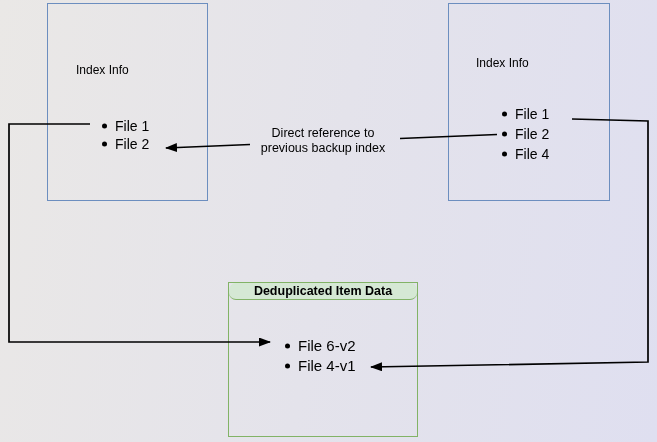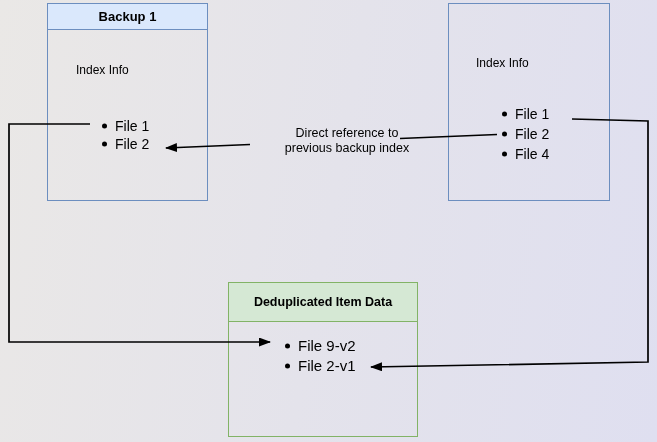--- a/index.html
+++ b/index.html
@@ -11,72 +11,71 @@
   .node{position:absolute; border:1px solid #6c8ebf; box-sizing:border-box; background:transparent;}
   .node-header{
     box-sizing:border-box; width:100%; border-bottom:1px solid #6c8ebf;
     background:#dae8fc; display:flex; align-items:center; justify-content:center;
     font-weight:bold; color:#000;
   }
   #backup1{left:47px; top:3px; width:161px; height:198px;}
   #backup2{left:448px; top:3px; width:162px; height:198px;}
   #backup1 .node-header, #backup2 .node-header{height:26px; font-size:13px;}
   #dedup{left:228px; top:282px; width:190px; height:155px; border-color:#82b366;}
-  #dedup .node-header{height:39px; font-size:12.5px; background:#d5e8d4; border-bottom:1px solid #82b366;}
+  #dedup .node-header{height:17px; font-size:12.5px; background:#d5e8d4; border-bottom:1px solid #82b366;border-radius:7px;}
   .index-label{position:absolute; font-size:12px; color:#000; white-space:nowrap;}
   #backup1 .index-label{left:28px; top:57px; line-height:18px;}
   #backup2 .index-label{left:27px; top:50px; line-height:18px;}
   ul.filelist{position:absolute; margin:0; padding:0; list-style:none;}
   ul.filelist li{
     position:relative; padding-left:14px; color:#000; white-space:nowrap;
   }
   ul.filelist li::before{
     content:""; position:absolute; left:1px; top:50%; transform:translateY(-50%);
     width:5px; height:5px; border-radius:50%; background:#000;
   }
   #backup1 ul.filelist{left:53px; top:113px;}
   #backup1 ul.filelist li{font-size:14px; line-height:18px;}
   #backup2 ul.filelist{left:52px; top:100px;}
   #backup2 ul.filelist li{font-size:14px; line-height:20px;}
   #dedup ul.filelist{left:55px; top:53px;}
   #dedup ul.filelist li{font-size:15px; line-height:20px;}
   #edges{position:absolute; left:0; top:0; pointer-events:none;}
   .edge-label{
     position:absolute; left:253px; top:126px; width:140px;
-    font-size:12.5px; line-height:15px; text-align:center; color:#000;margin-left:24px;
+    font-size:12.5px; line-height:15px; text-align:center; color:#000;
   }
 </style>
 </head>
 <body>
 
 <div id="stage">
 
   <div class="node" id="backup1">
-    <div class="node-header">Backup 1</div>
     <div class="index-label">Index Info</div>
     <ul class="filelist">
       <li>File 1</li>
       <li>File 2</li>
     </ul>
   </div>
 
   <div class="node" id="backup2">
     <div class="index-label">Index Info</div>
     <ul class="filelist">
       <li>File 1</li>
       <li>File 2</li>
       <li>File 4</li>
     </ul>
   </div>
 
   <div class="node" id="dedup">
     <div class="node-header">Deduplicated Item Data</div>
     <ul class="filelist">
-      <li>File 9-v2</li>
-      <li>File 2-v1</li>
+      <li>File 6-v2</li>
+      <li>File 4-v1</li>
     </ul>
   </div>
 
   <svg id="edges" width="657" height="442" viewBox="0 0 657 442">
     <defs>
       <marker id="arrowhead" markerUnits="userSpaceOnUse" markerWidth="12" markerHeight="9" refX="11" refY="4.5" orient="auto">
         <path d="M0,0 L12,4.5 L0,9 Z" fill="#000000"></path>
       </marker>
     </defs>
     <path d="M 90 124 L 9 124 L 9 342 L 270 342" fill="none" stroke-width="1.7" marker-end="url(#arrowhead)" stroke="#000000"></path>

